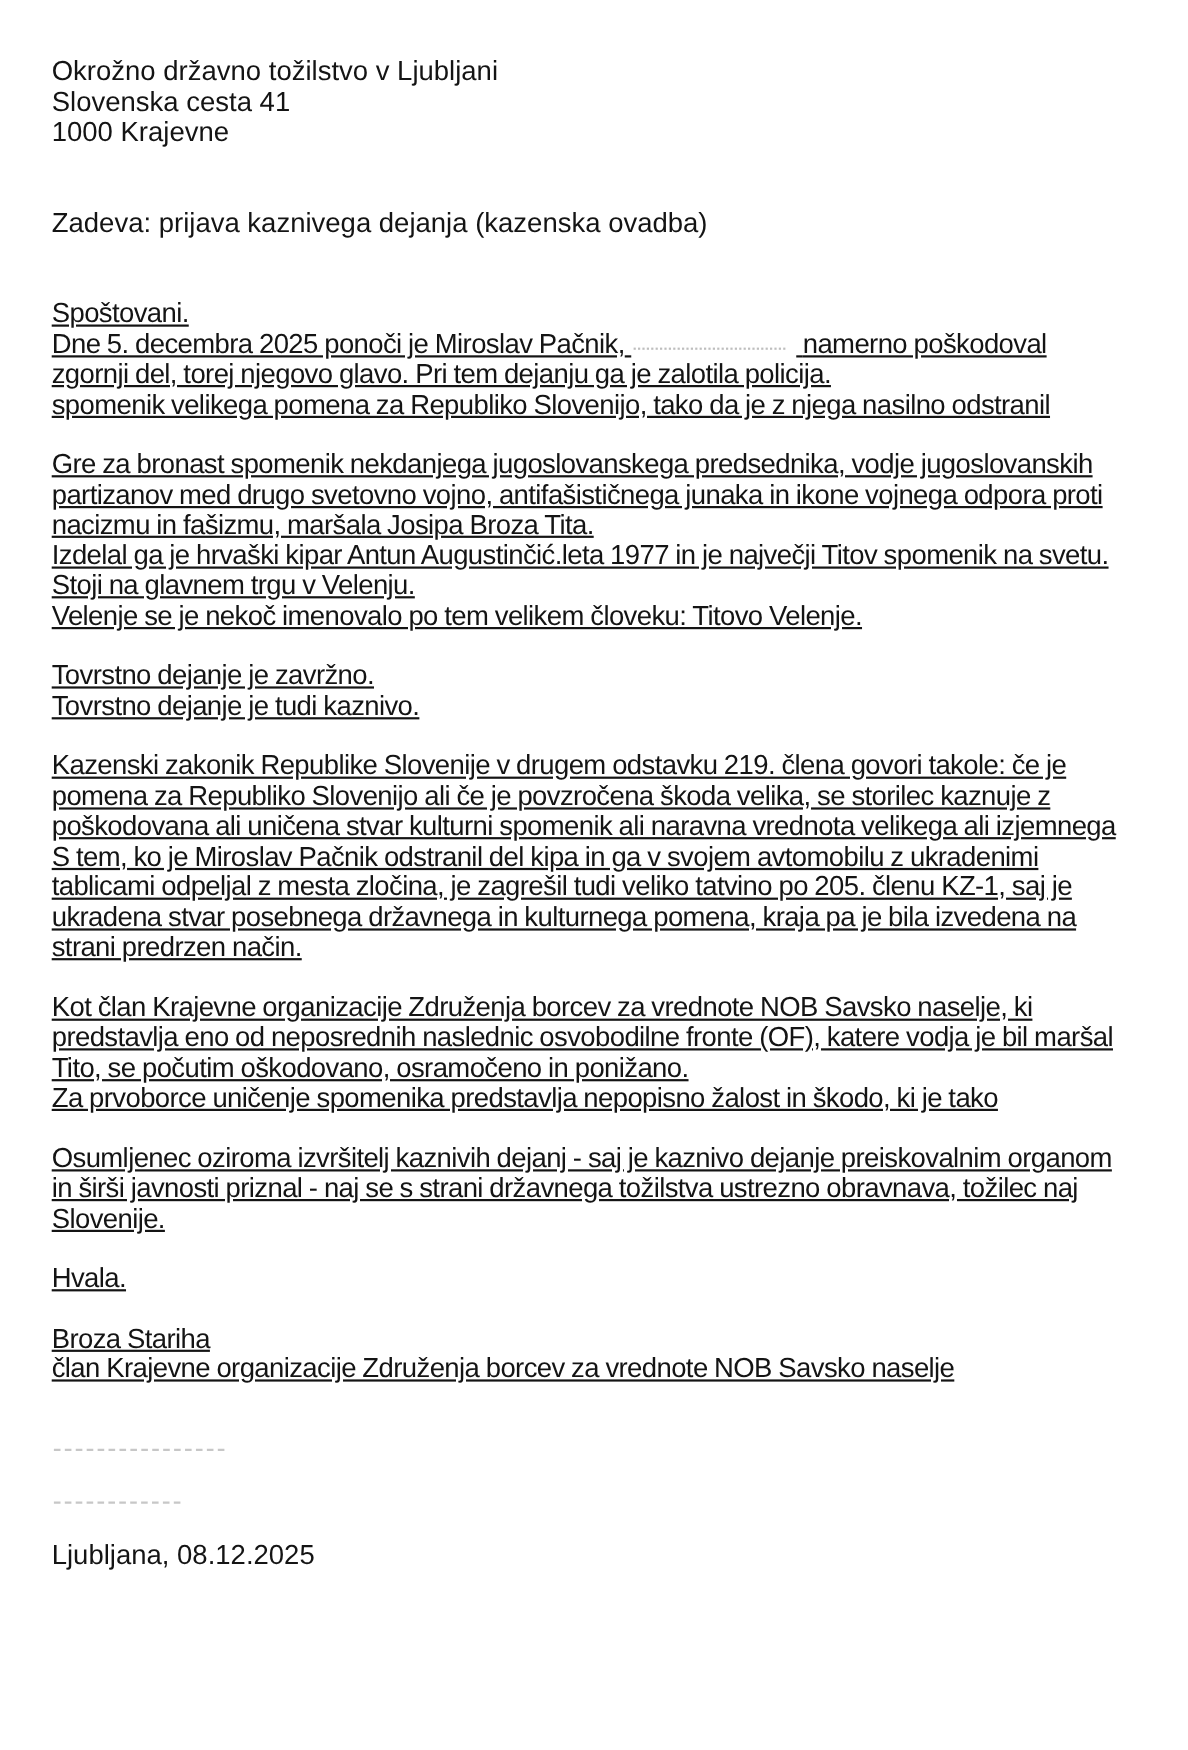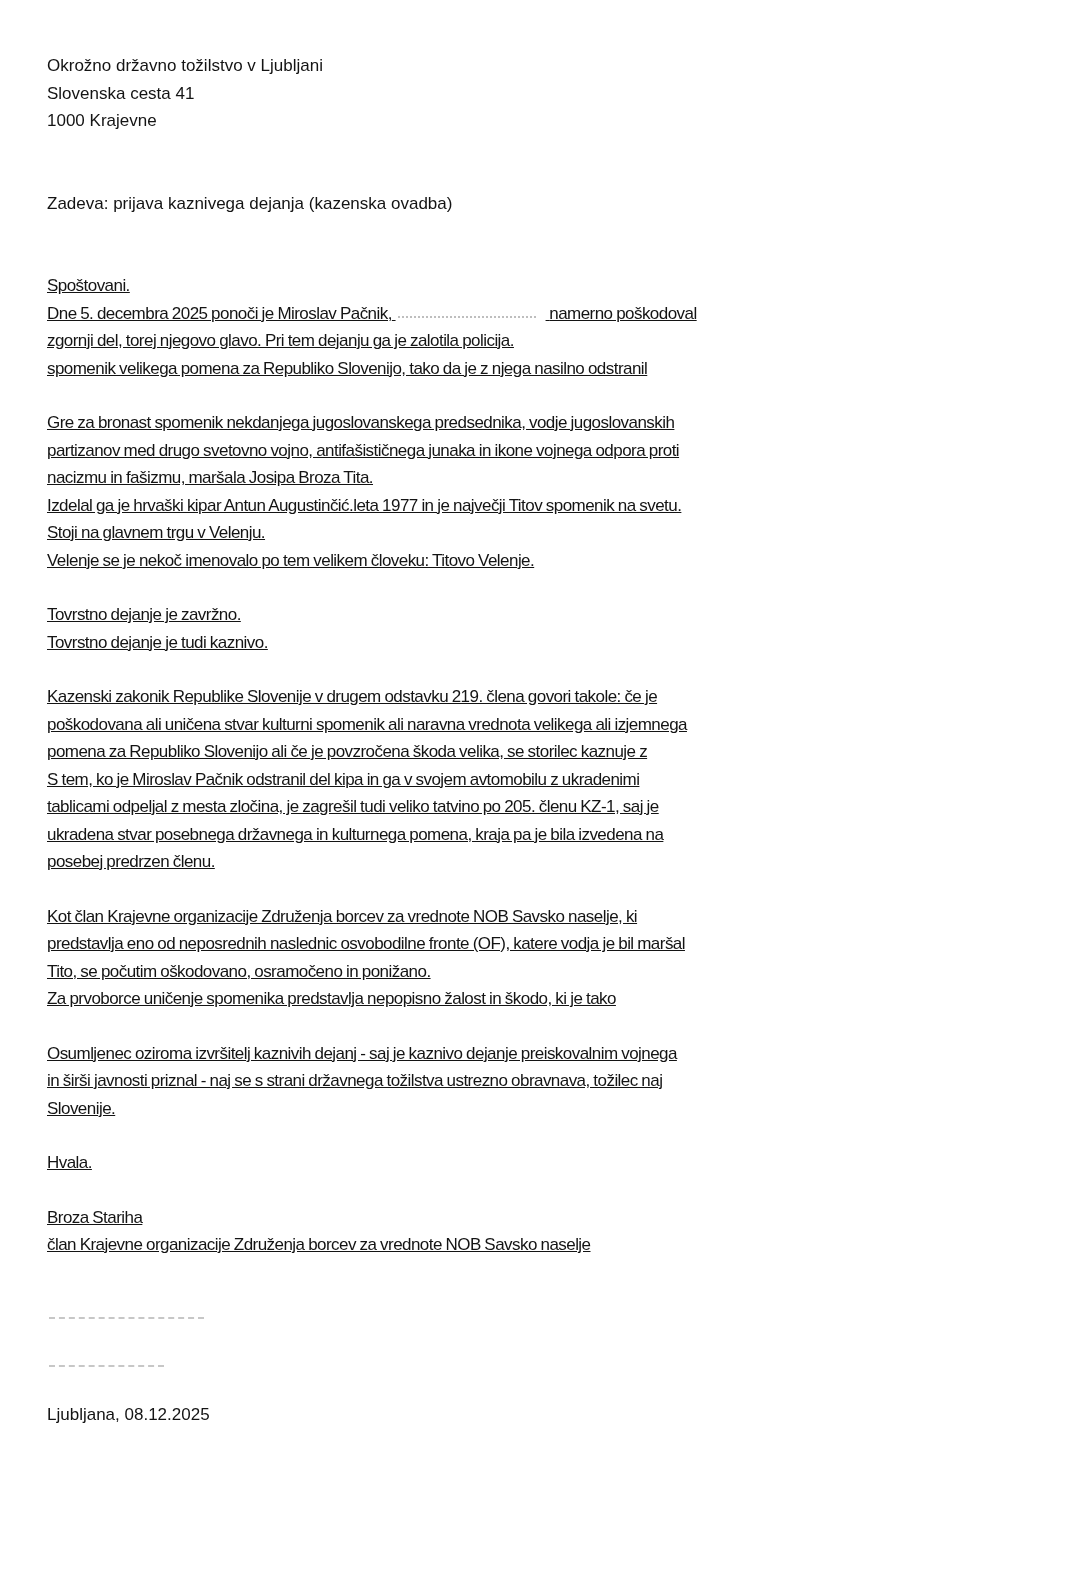--- a/index.html
+++ b/index.html
@@ -13,21 +13,21 @@
       overflow: hidden;
       position: relative;
       font-family: "Liberation Sans", sans-serif;
       color: #141414;
     }
     .page {
       position: absolute;
       left: 47px;
       top: 52px;
       width: 1000px;
-      font-size: 17px;
+      font-size: 25px;
       line-height: 27.5px;
     }
     .line {
       display: block;
       white-space: nowrap;
     }
     .narrow {
       letter-spacing: -0.55px;
       word-spacing: -0.5px;
       text-decoration: underline;
@@ -106,41 +106,41 @@
 
   <div class="narrow">
     <span class="line">Tovrstno dejanje je zavržno.</span>
     <span class="line">Tovrstno dejanje je tudi kaznivo.</span>
   </div>
 
   <div style="height:27px"></div>
 
   <div class="narrow">
     <span class="line">Kazenski zakonik Republike Slovenije v drugem odstavku 219. člena govori takole: če je</span>
+    <span class="line">pomena za Republiko Slovenijo ali če je povzročena škoda velika, se storilec kaznuje z</span>
     <span class="line">poškodovana ali uničena stvar kulturni spomenik ali naravna vrednota velikega ali izjemnega</span>
-    <span class="line">pomena za Republiko Slovenijo ali če je povzročena škoda velika, se storilec kaznuje z</span>
     <span class="line">S tem, ko je Miroslav Pačnik odstranil del kipa in ga v svojem avtomobilu z ukradenimi</span>
     <span class="line">tablicami odpeljal z mesta zločina, je zagrešil tudi veliko tatvino po 205. členu KZ-1, saj je</span>
     <span class="line">ukradena stvar posebnega državnega in kulturnega pomena, kraja pa je bila izvedena na</span>
-    <span class="line">posebej predrzen členu.</span>
+    <span class="line">strani predrzen način.</span>
   </div>
 
   <div style="height:27px"></div>
 
   <div class="narrow">
     <span class="line">Kot član Krajevne organizacije Združenja borcev za vrednote NOB Savsko naselje, ki</span>
     <span class="line">predstavlja eno od neposrednih naslednic osvobodilne fronte (OF), katere vodja je bil maršal</span>
     <span class="line">Tito, se počutim oškodovano, osramočeno in ponižano.</span>
     <span class="line">Za prvoborce uničenje spomenika predstavlja nepopisno žalost in škodo, ki je tako</span>
   </div>
 
   <div style="height:27px"></div>
 
   <div class="narrow">
-    <span class="line">Osumljenec oziroma izvršitelj kaznivih dejanj - saj je kaznivo dejanje preiskovalnim vojnega</span>
+    <span class="line">Osumljenec oziroma izvršitelj kaznivih dejanj - saj je kaznivo dejanje preiskovalnim organom</span>
     <span class="line">in širši javnosti priznal - naj se s strani državnega tožilstva ustrezno obravnava, tožilec naj</span>
     <span class="line">Slovenije.</span>
   </div>
 
   <div style="height:27px"></div>
 
   <span class="line narrow">Hvala.</span>
 
   <div style="height:27px"></div>
 

